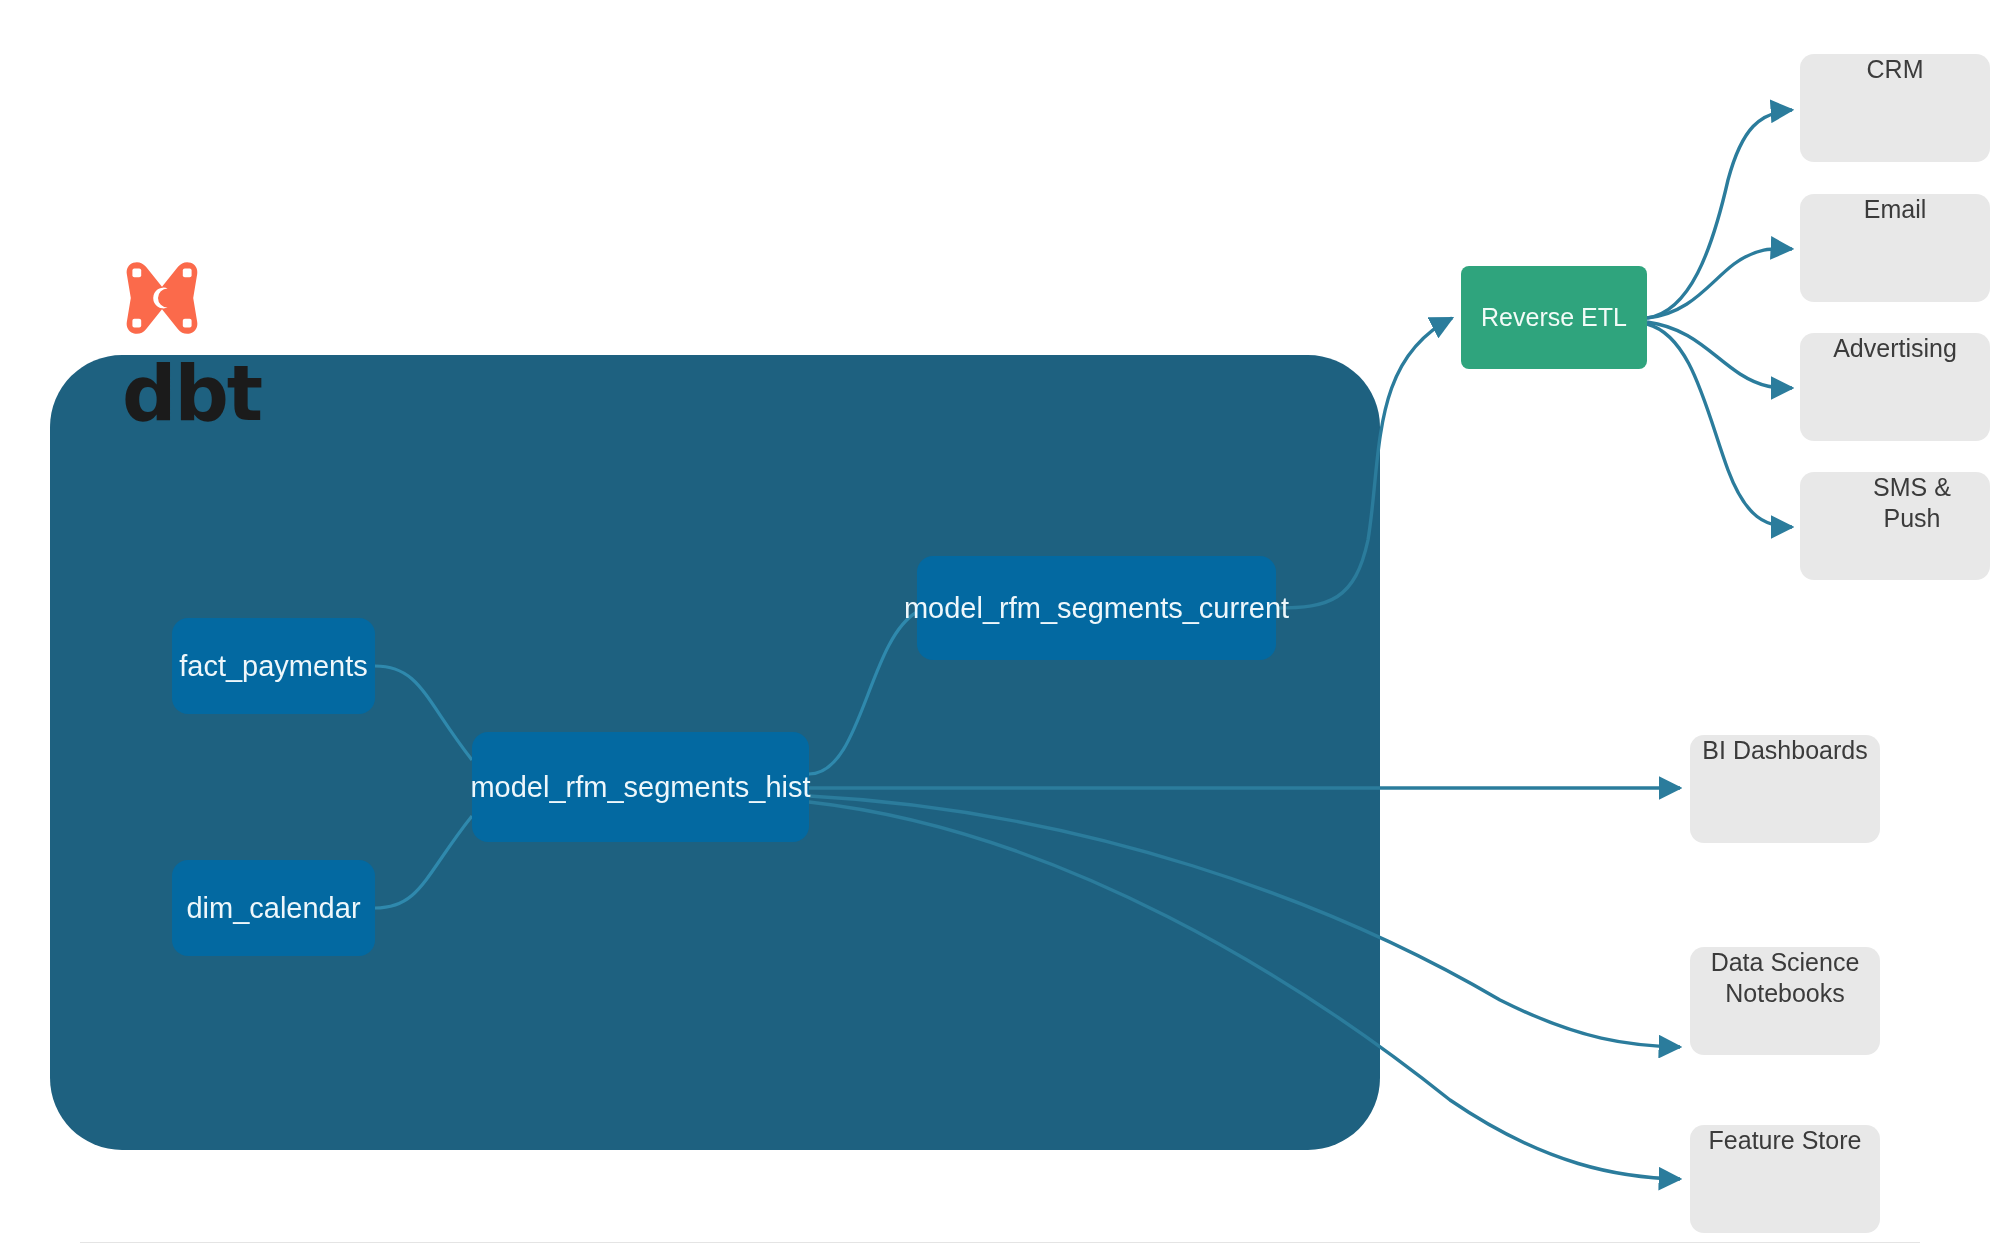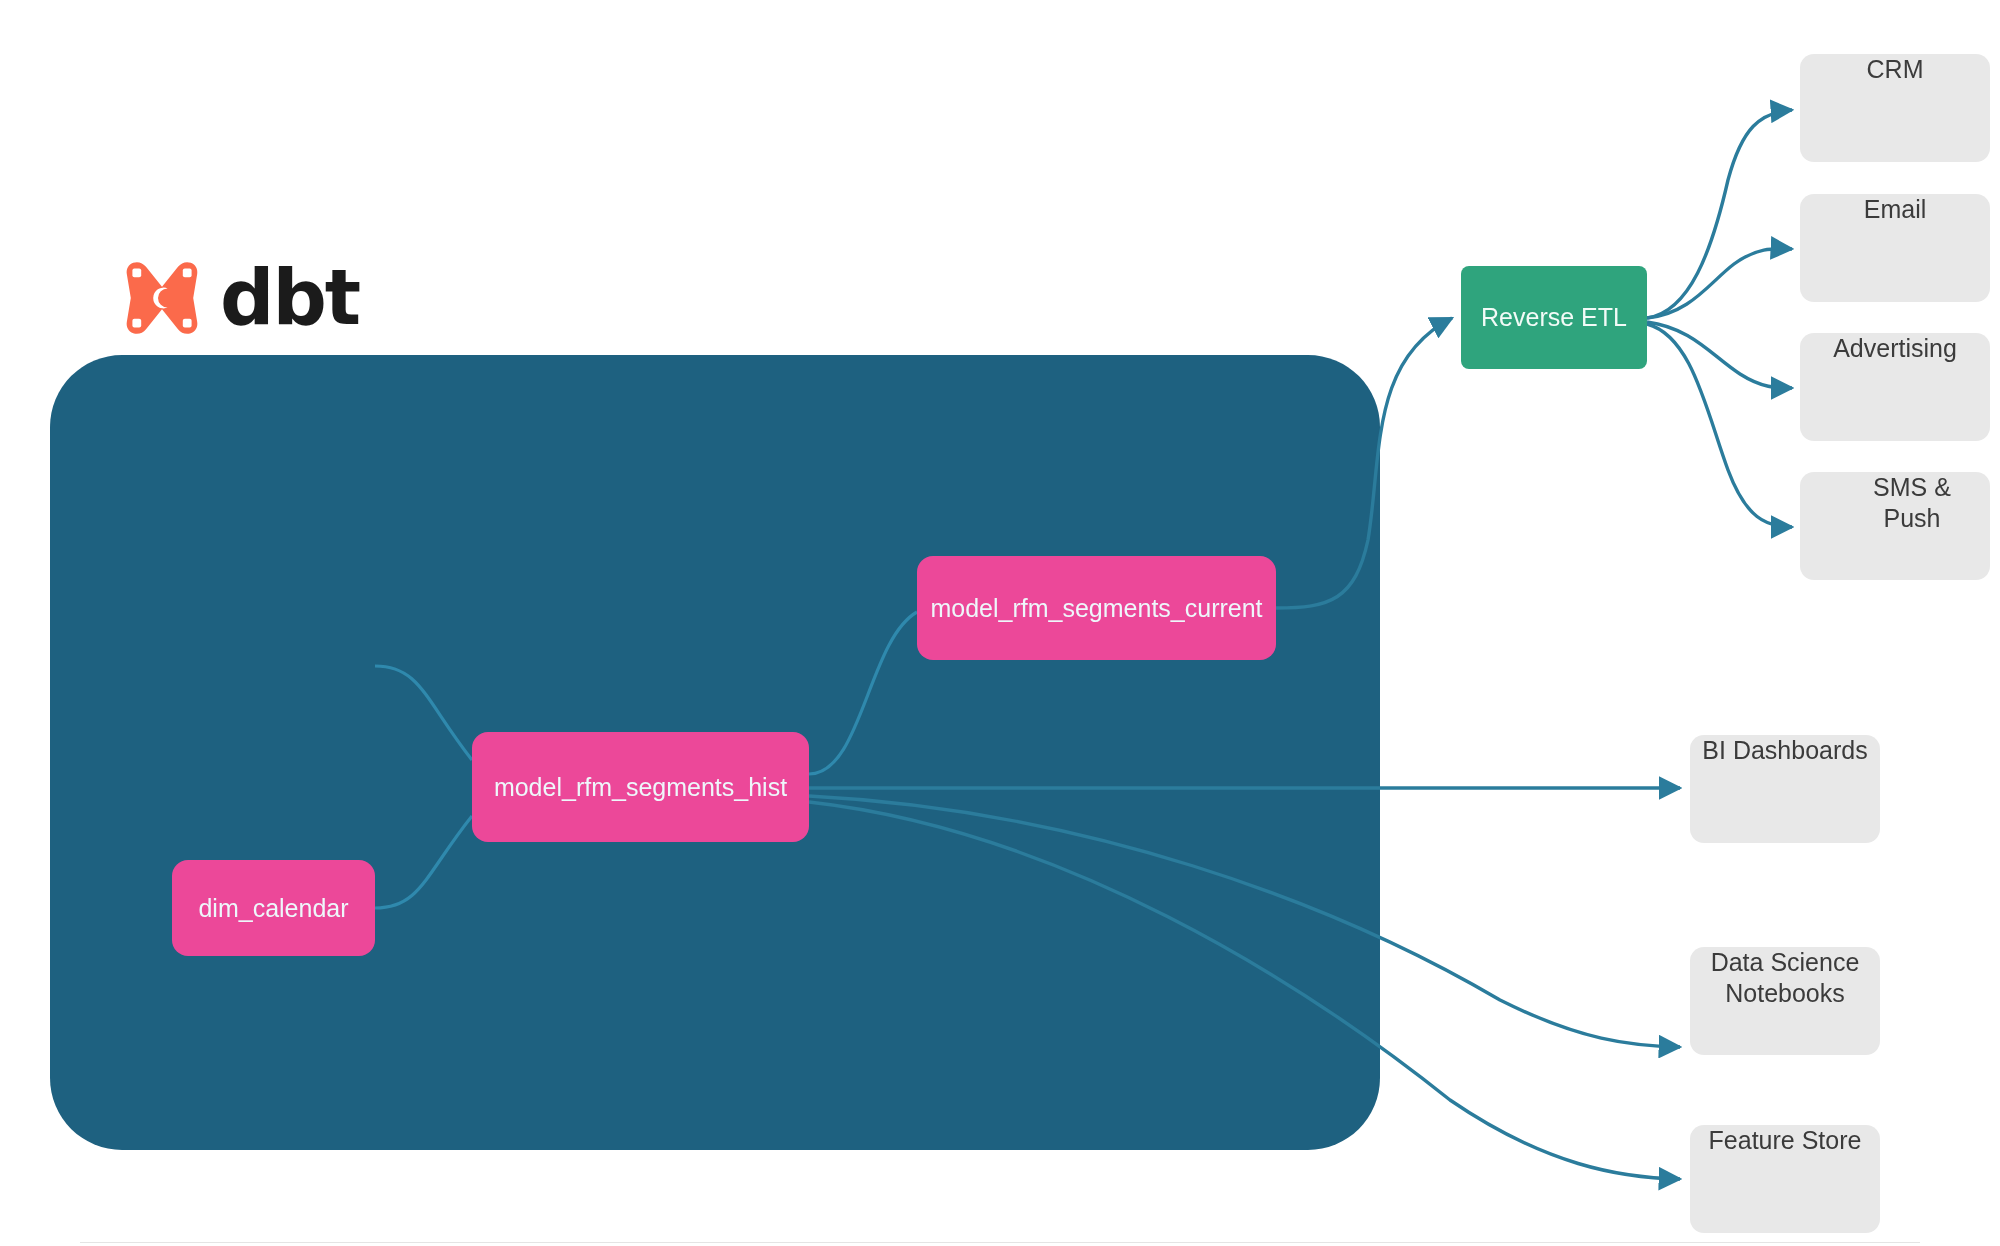--- a/index.html
+++ b/index.html
@@ -25,22 +25,23 @@
     height: 1246px;
     pointer-events: none;
   }
 
   
   #dbt-logo {
     position: absolute;
     left: 122px;
     top: 258px;
     display: flex;
-    align-items: center;
+    align-items: flex-start;
     gap: 18px;
+    flex-direction: column;
   }
   #dbt-mark { display: block; }
   #dbt-wordmark {
     font-family: "DejaVu Sans", sans-serif;
     font-weight: bold;
     font-size: 76px;
     line-height: 76px;
     letter-spacing: -2px;
     color: #1b1b1b;
     white-space: nowrap;
@@ -53,27 +54,27 @@
     top: 355px;
     width: 1330px;
     height: 795px;
     background: #1e6180;
     border-radius: 72px;
   }
 
   
   .model-node {
     position: absolute;
-    background: #ec4899;
+    background: #0369a1;
     border-radius: 16px;
     display: flex;
     align-items: center;
     justify-content: center;
     color: #eef7fb;
-    font-size: 25px;
+    font-size: 29px;
     text-align: center;
     box-sizing: border-box;
     padding: 0 14px;
   }
 
   
   #reverse-etl {
     position: absolute;
     left: 1461px;
     top: 266px;
@@ -164,20 +165,23 @@
                C8 92 5 86 6 80 L11 50 L6 20 C5 14 8 8 14 6 Z"></path>
       <rect x="13" y="13" width="11" height="11" rx="2.5" fill="#ffffff"></rect>
       <rect x="76" y="13" width="11" height="11" rx="2.5" fill="#ffffff"></rect>
       <rect x="13" y="76" width="11" height="11" rx="2.5" fill="#ffffff"></rect>
       <rect x="76" y="76" width="11" height="11" rx="2.5" fill="#ffffff"></rect>
       <path fill="#ffffff" d="M57 38 A13 13 0 1 0 57 62 A9.5 9.5 0 1 1 57 38 Z"></path>
     </svg>
     <span id="dbt-wordmark">dbt</span>
   </div>
 
+  <div class="model-node" style="left:172px;top:618px;width:203px;height:96px;">
+    <span>fact_payments</span>
+  </div>
 
   <div class="model-node" style="left:172px;top:860px;width:203px;height:96px;">
     <span>dim_calendar</span>
   </div>
 
   <div class="model-node" style="left:472px;top:732px;width:337px;height:110px;">
     <span>model_rfm_segments_hist</span>
   </div>
 
   <div class="model-node" style="left:917px;top:556px;width:359px;height:104px;">

